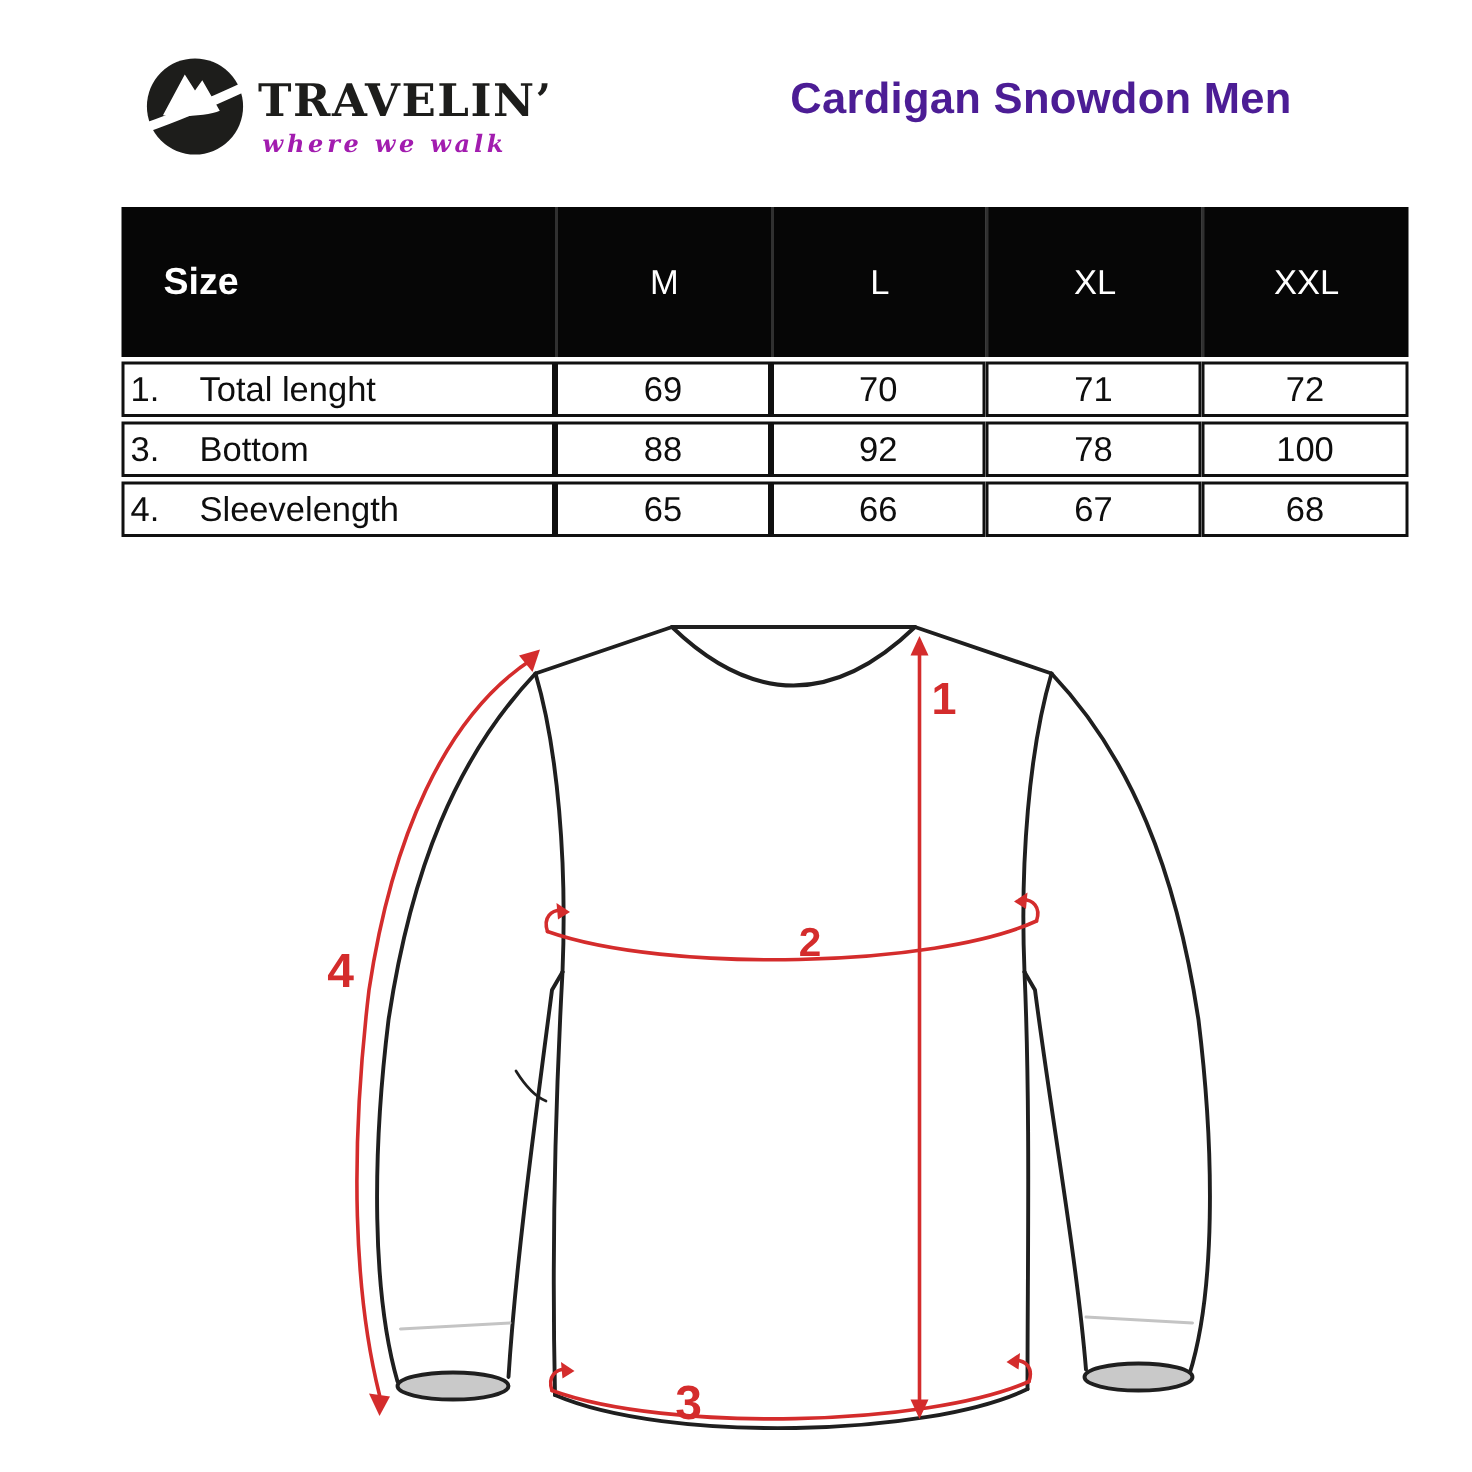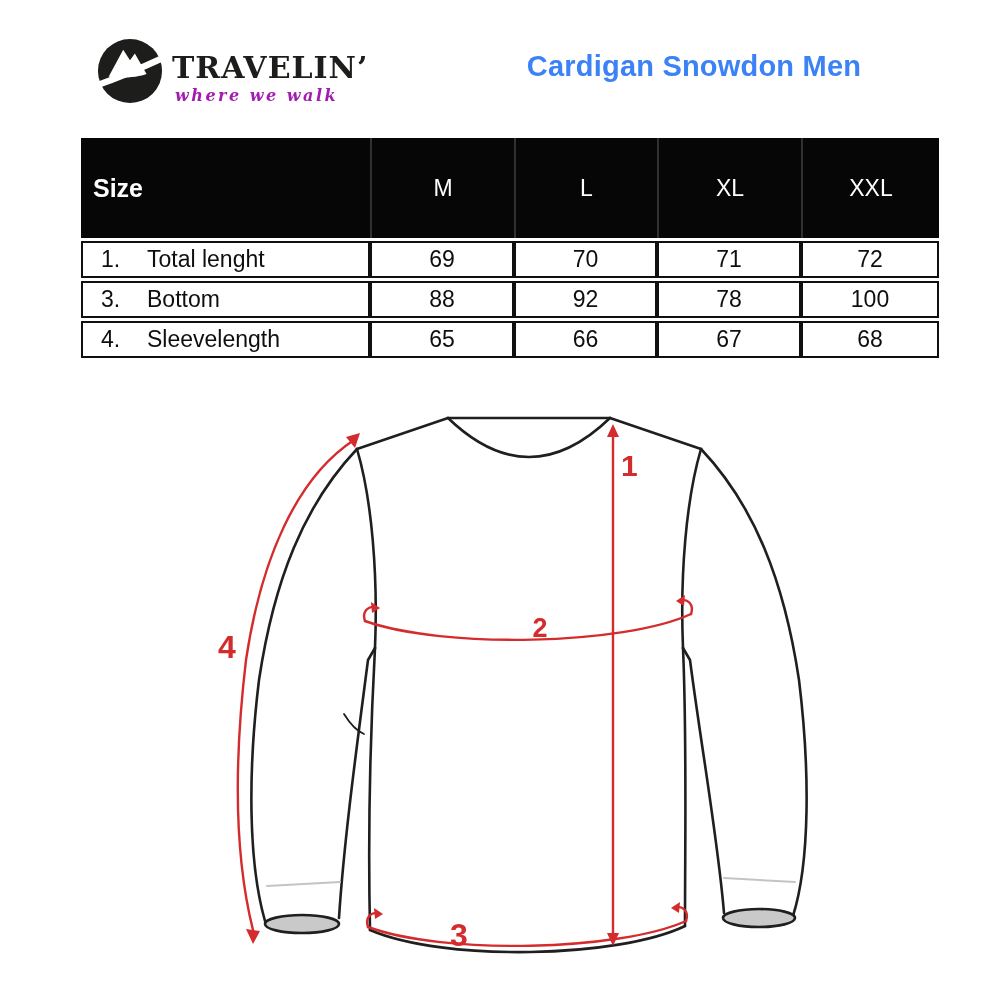--- a/index.html
+++ b/index.html
@@ -7,34 +7,34 @@
         font-family:"Liberation Sans",sans-serif;color:#111;margin-left:24px;}
 
   
   .brand{position:absolute;left:72px;top:34px;width:300px;height:80px;}
   .brand-mark{position:absolute;left:0;top:3px;width:68px;height:68px;}
   .brand-name{position:absolute;left:76px;top:16px;font-family:"DejaVu Serif",serif;
               font-weight:700;font-size:30px;letter-spacing:1px;color:#1d1d1b;white-space:nowrap;}
   .brand-tagline{position:absolute;left:79px;top:52px;font-family:"DejaVu Serif",serif;
               font-style:italic;font-weight:600;font-size:16px;letter-spacing:2.5px;color:#a21caf;white-space:nowrap;}
   .title{position:absolute;left:450px;top:50px;width:440px;margin:0;text-align:center;
-         font-size:29px;font-weight:700;color:#3b82f6;letter-spacing:.2px;}
+         font-size:29px;font-weight:700;color:#4c1d95;letter-spacing:.2px;}
 
   
   table.size-table{position:absolute;left:57px;top:135px;width:858px;
         border-collapse:separate;border-spacing:0 3px;table-layout:fixed;}
   .size-table col.c0{width:289px}.size-table col.c1{width:144px}
   .size-table col.c2{width:143px}.size-table col.c3{width:144px}.size-table col.c4{width:138px}
   .size-table thead th{background:#060606;color:#fff;height:100px;font-weight:400;
         font-size:23px;text-align:center;vertical-align:middle;padding:0;}
-  .size-table thead th.size-head{text-align:left;padding-left:12px;font-weight:700;font-size:25px;}
+  .size-table thead th.size-head{text-align:left;padding-left:28px;font-weight:700;font-size:25px;}
   .size-table thead th + th{border-left:2px solid #303030;}
   .size-table tbody td{border:2px solid #101010;height:33px;font-size:23px;
         text-align:center;vertical-align:middle;padding:0;background:#fff;color:#0e0e0e;}
-  .size-table tbody td.label-cell{text-align:left;padding-left:18px;}
+  .size-table tbody td.label-cell{text-align:left;padding-left:4px;}
   .size-table .row-num{display:inline-block;width:46px;}
 
   
   .diagram{position:absolute;left:0;top:400px;width:981px;height:581px;}
 </style>
 </head>
 <body>
 
 <div class="page">
 

